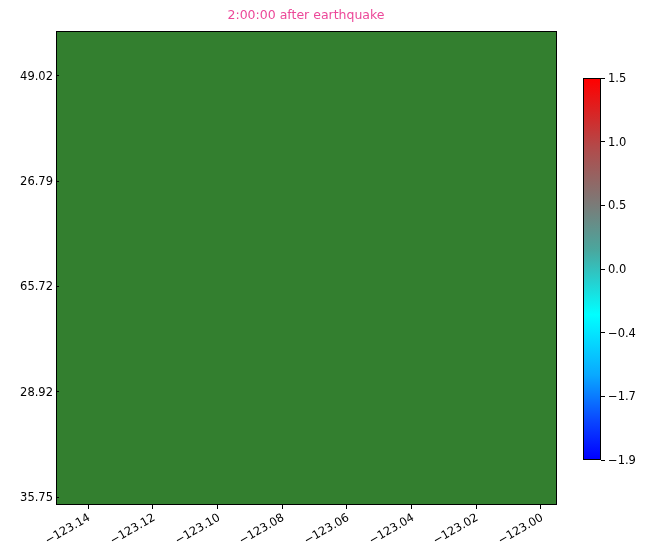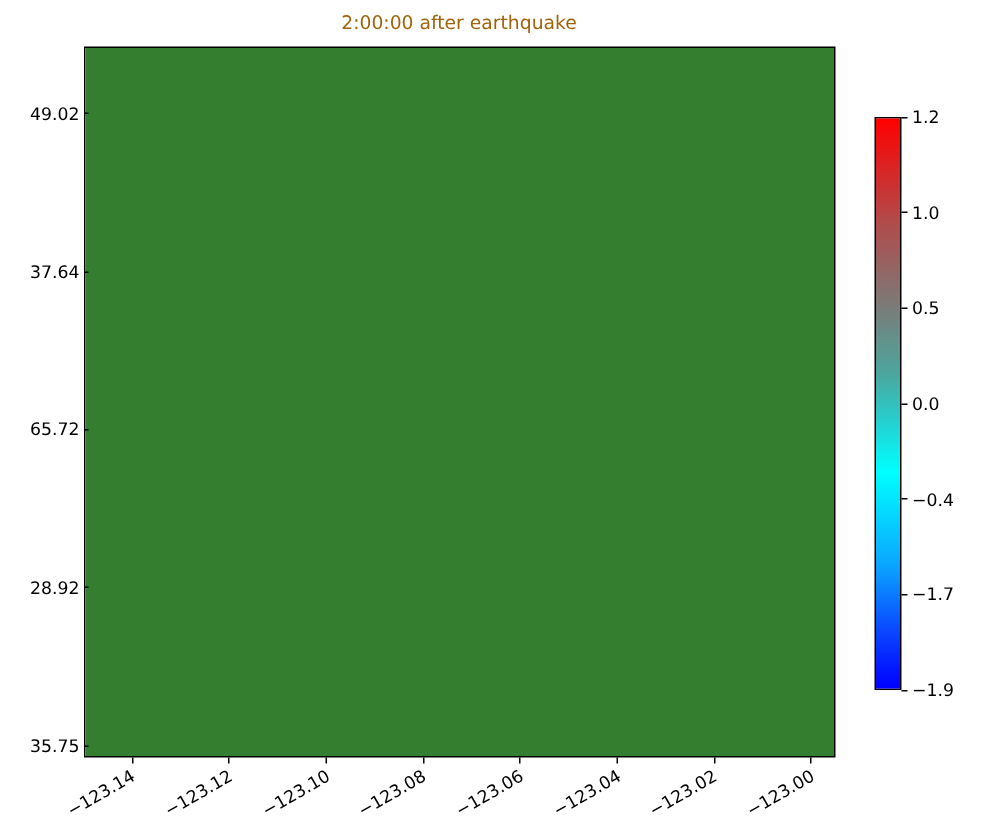--- a/index.html
+++ b/index.html
@@ -26,21 +26,21 @@
 
   
   #chart-title {
     position: absolute;
     left: 55px;
     top: 8px;
     width: 502px;
     text-align: center;
     font-size: 12.5px;
     line-height: 14px;
-    color: #a16207;
+    color: #ec4899;
     white-space: nowrap;
   }
 
   
   #axes {
     position: absolute;
     left: 56px;
     top: 31px;
     width: 501px;
     height: 474px;
@@ -175,21 +175,21 @@
     <div id="heatmap-image" style="background: rgb(51, 127, 47);"></div>
   </div>
 
   <div id="y-axis">
       <div class="ytick" style="top: 75.7667px;">
         <div class="tickmark"></div>
         <div class="ylabel">49.02</div>
       </div>
       <div class="ytick" style="top: 181.1px;">
         <div class="tickmark"></div>
-        <div class="ylabel">37.64</div>
+        <div class="ylabel">26.79</div>
       </div>
       <div class="ytick" style="top: 286.433px;">
         <div class="tickmark"></div>
         <div class="ylabel">65.72</div>
       </div>
       <div class="ytick" style="top: 391.767px;">
         <div class="tickmark"></div>
         <div class="ylabel">28.92</div>
       </div>
       <div class="ytick" style="top: 497.1px;">
@@ -232,21 +232,21 @@
         <div class="xlabel" style="transform: rotate(-30deg);">−123.00</div>
       </div>
     </div>
 
   <div id="colorbar-axes">
     <div id="colorbar-gradient" style="background: linear-gradient(rgb(255, 0, 0) 0%, rgb(178, 74, 74) 18%, rgb(123, 123, 120) 33%, rgb(74, 167, 158) 45%, rgb(34, 212, 212) 54%, rgb(0, 255, 255) 62%, rgb(10, 168, 255) 78%, rgb(10, 70, 255) 90%, rgb(0, 0, 255) 100%);"></div>
   </div>
   <div id="colorbar-ticks">
       <div class="cbtick" style="top: 0px;">
         <div class="tickmark"></div>
-        <div class="cblabel">1.2</div>
+        <div class="cblabel">1.5</div>
       </div>
       <div class="cbtick" style="top: 63.6667px;">
         <div class="tickmark"></div>
         <div class="cblabel">1.0</div>
       </div>
       <div class="cbtick" style="top: 127.333px;">
         <div class="tickmark"></div>
         <div class="cblabel">0.5</div>
       </div>
       <div class="cbtick" style="top: 191px;">

